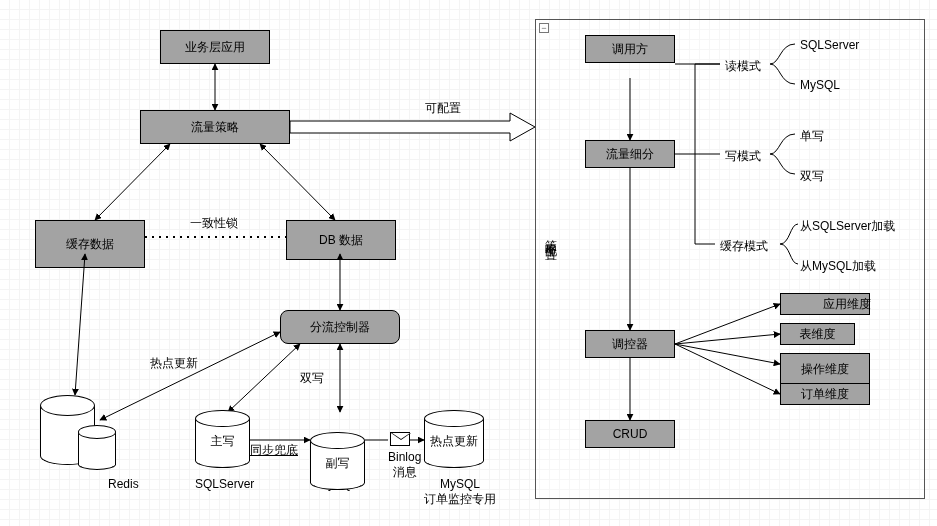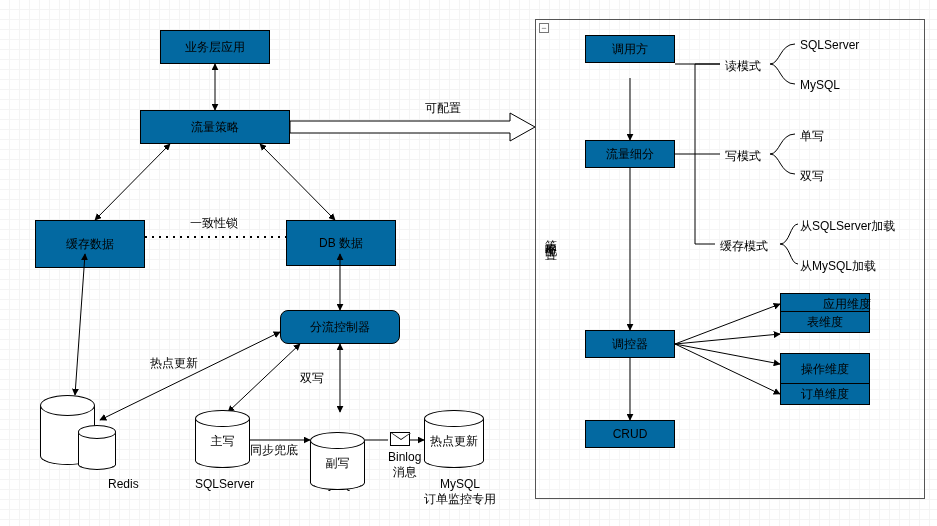--- a/index.html
+++ b/index.html
@@ -15,21 +15,21 @@
       linear-gradient(#f4f4f4 1px, transparent 1px),
       linear-gradient(90deg, #f4f4f4 1px, transparent 1px),
       linear-gradient(#ececec 1px, transparent 1px),
       linear-gradient(90deg, #ececec 1px, transparent 1px);
     background-size: 10px 10px, 10px 10px, 50px 50px, 50px 50px;
     background-position: -1px -1px;
   }
   .node {
     position: absolute;
     border: 1px solid #000;
-    background: #0369a1;
+    background: #a3a3a3;
     display: flex;
     align-items: center;
     justify-content: center;
     text-align: center;
     white-space: pre;
     line-height: 1.2;
   }
   .small { width: 90px; height: 28px; font-size: 12px; }
   .label {
     position: absolute;
@@ -94,28 +94,28 @@
     border:1px solid #777; font-size:9px; line-height:8px;
     text-align:center; color:#666; background:#fff;
   }
 </style>
 </head>
 <body>
 
 <div class="node" style="left:160px; top:30px; width:110px; height:34px;">业务层应用</div>
 <div class="node" style="left:140px; top:110px; width:150px; height:34px;">流量策略</div>
 <div class="node" style="left:35px;  top:220px; width:110px; height:48px;">缓存数据</div>
-<div class="node" style="left:286px; top:220px; width:110px; height:46px;">DB 数据</div>
+<div class="node" style="left:286px; top:220px; width:110px; height:40px;">DB 数据</div>
 <div class="node" style="left:280px; top:310px; width:120px; height:34px;border-radius:8px;">分流控制器</div>
 
 <div class="label" style="left:190px; top:215px;">一致性锁</div>
 <div class="label" style="left:150px; top:355px;">热点更新</div>
 <div class="label" style="left:300px; top:370px;">双写</div>
 <div class="label" style="left:425px; top:100px;">可配置</div>
-<div class="label" style="left:250px; top:442px;">同步兜底</div>
+<div class="label" style="left:250px; top:442px;text-decoration:underline;">同步兜底</div>
 <div class="label" style="left:388px; top:450px;">Binlog
 消息</div>
 
 <div class="cyl" style="left:40px; top:395px; width:55px; height:70px;">
   <div class="top"></div>
     <div class="body"></div>
 </div>
 <div class="cyl" style="left:78px; top:425px; width:38px; height:45px;">
   <div class="top"></div>
     <div class="body"></div>
@@ -160,21 +160,21 @@
 <div class="label" style="left:720px; top:238px;">缓存模式</div>
 
 <div class="label" style="left:800px; top:38px;">SQLServer</div>
 <div class="label" style="left:800px; top:78px;">MySQL</div>
 <div class="label" style="left:800px; top:128px;">单写</div>
 <div class="label" style="left:800px; top:168px;">双写</div>
 <div class="label" style="left:800px; top:218px;">从SQLServer加载</div>
 <div class="label" style="left:800px; top:258px;">从MySQL加载</div>
 
 <div class="node small" style="left:780px; top:293px; width:90px; height:22px;padding-left:44px;">应用维度</div>
-<div class="node small" style="left:780px; top:311px; width:90px; height:22px;">表维度</div>
+<div class="node small" style="left:780px; top:323px; width:75px; height:22px;">表维度</div>
 <div class="node small" style="left:780px; top:353px; width:90px; height:32px;">操作维度</div>
 <div class="node small" style="left:780px; top:383px; width:90px; height:22px;">订单维度</div>
 
 <svg class="arrows">
   <defs>
     <marker id="ah" viewBox="0 0 10 10" refX="9" refY="5" markerWidth="7" markerHeight="7" orient="auto-start-reverse">
       <path d="M0,0 L10,5 L0,10 Z" fill="#000"></path>
     </marker>
     <marker id="ahopen" viewBox="0 0 10 10" refX="9" refY="5" markerWidth="9" markerHeight="9" orient="auto-start-reverse">
       <path d="M0,0 L10,5 L0,10 Z" fill="#fff" stroke="#000"></path>

